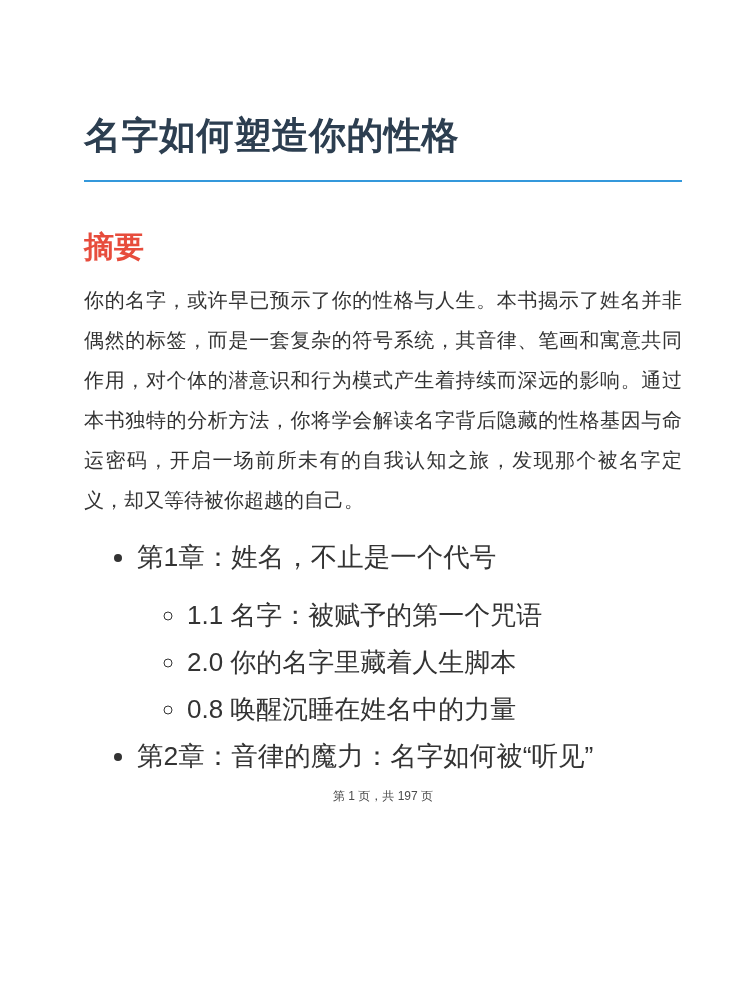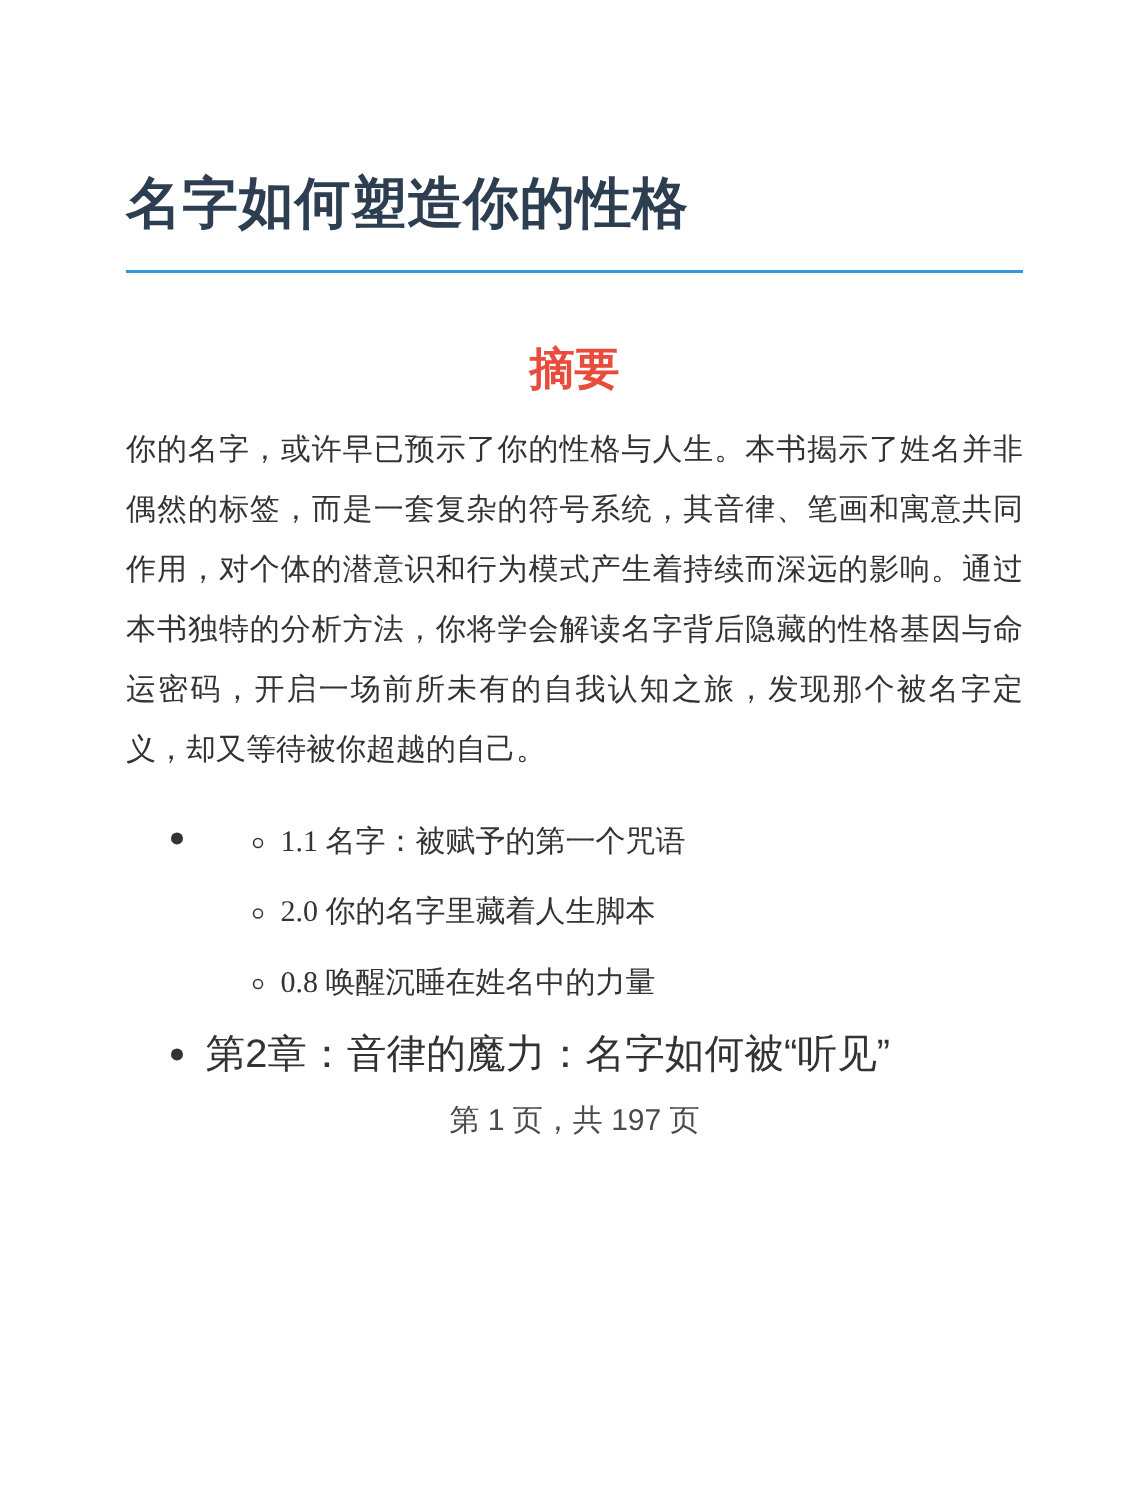--- a/index.html
+++ b/index.html
@@ -35,21 +35,21 @@
     border: none;
     border-top: 2px solid var(--rule-color);
     margin: 0;
   }
   h2.section-heading {
     font-size: 30px;
     line-height: 1.2;
     font-weight: bold;
     color: var(--heading-color);
   }
-  h2.abstract-heading { margin: 47px 0 15px; text-align: center; }
+  h2.abstract-heading { margin: 47px 0 15px; }
   h2.toc-heading { margin: 39px 0 0; }
   p.abstract-body {
     font-size: 20px;
     line-height: 40px;
     text-align: justify;
     color: var(--body-color);
   }
   ul.toc-list {
     margin: 17px 0 0;
     padding-left: 53px;
@@ -59,28 +59,27 @@
     font-size: 26.5px;
     line-height: 40px;
     margin-bottom: 7px;
   }
   ul.toc-sublist {
     margin: 18px 0 0;
     padding-left: 50px;
     list-style-type: circle;
   }
   ul.toc-sublist > li {
-    font-size: 20px;
+    font-size: 26px;
     line-height: 40px;
     margin-bottom: 7px;
-    font-family: Liberation Serif, serif;
   }
   footer.page-footer {
     margin-top: 14px;
-    font-size: 20px;
+    font-size: 12px;
     line-height: 1.1;
     color: var(--footer-color);
     text-align: center;
   }
 </style>
 </head>
 <body>
 
 <main class="page">
 
@@ -88,20 +87,21 @@
 
   <hr class="title-rule">
 
   <h2 class="section-heading abstract-heading">摘要</h2>
 
   <p class="abstract-body">你的名字，或许早已预示了你的性格与人生。本书揭示了姓名并非偶然的标签，而是一套复杂的符号系统，其音律、笔画和寓意共同作用，对个体的潜意识和行为模式产生着持续而深远的影响。通过本书独特的分析方法，你将学会解读名字背后隐藏的性格基因与命运密码，开启一场前所未有的自我认知之旅，发现那个被名字定义，却又等待被你超越的自己。</p>
 
 
   <ul class="toc-list">
     <li>
+      <span>第1章：姓名，不止是一个代号</span>
       <ul class="toc-sublist">
         <li>
           <span>1.1 名字：被赋予的第一个咒语</span>
         </li>
         <li>
           <span>2.0 你的名字里藏着人生脚本</span>
         </li>
         <li>
           <span>0.8 唤醒沉睡在姓名中的力量</span>
         </li>

